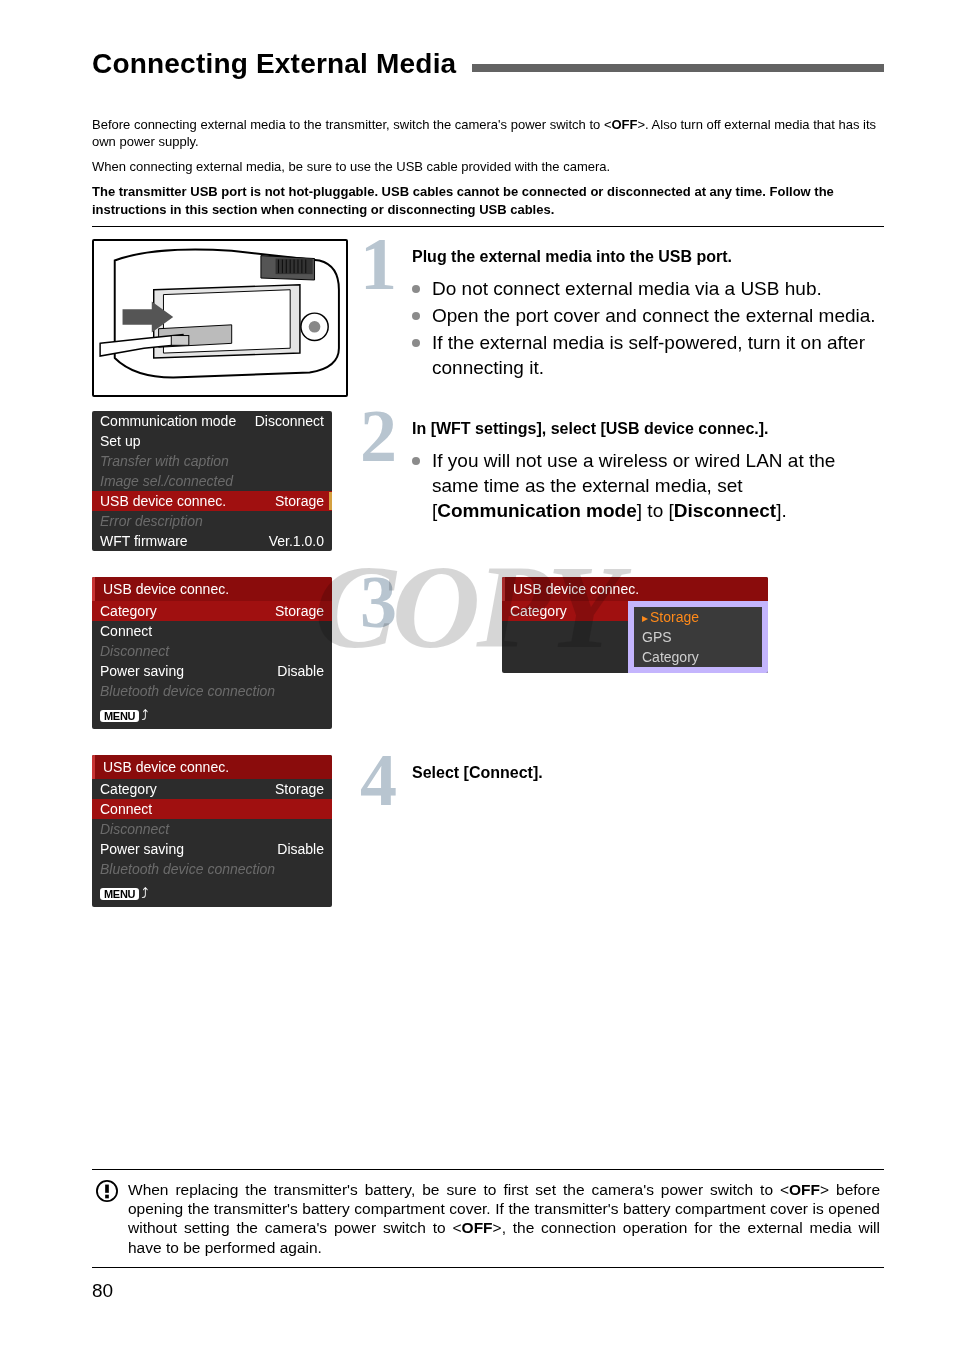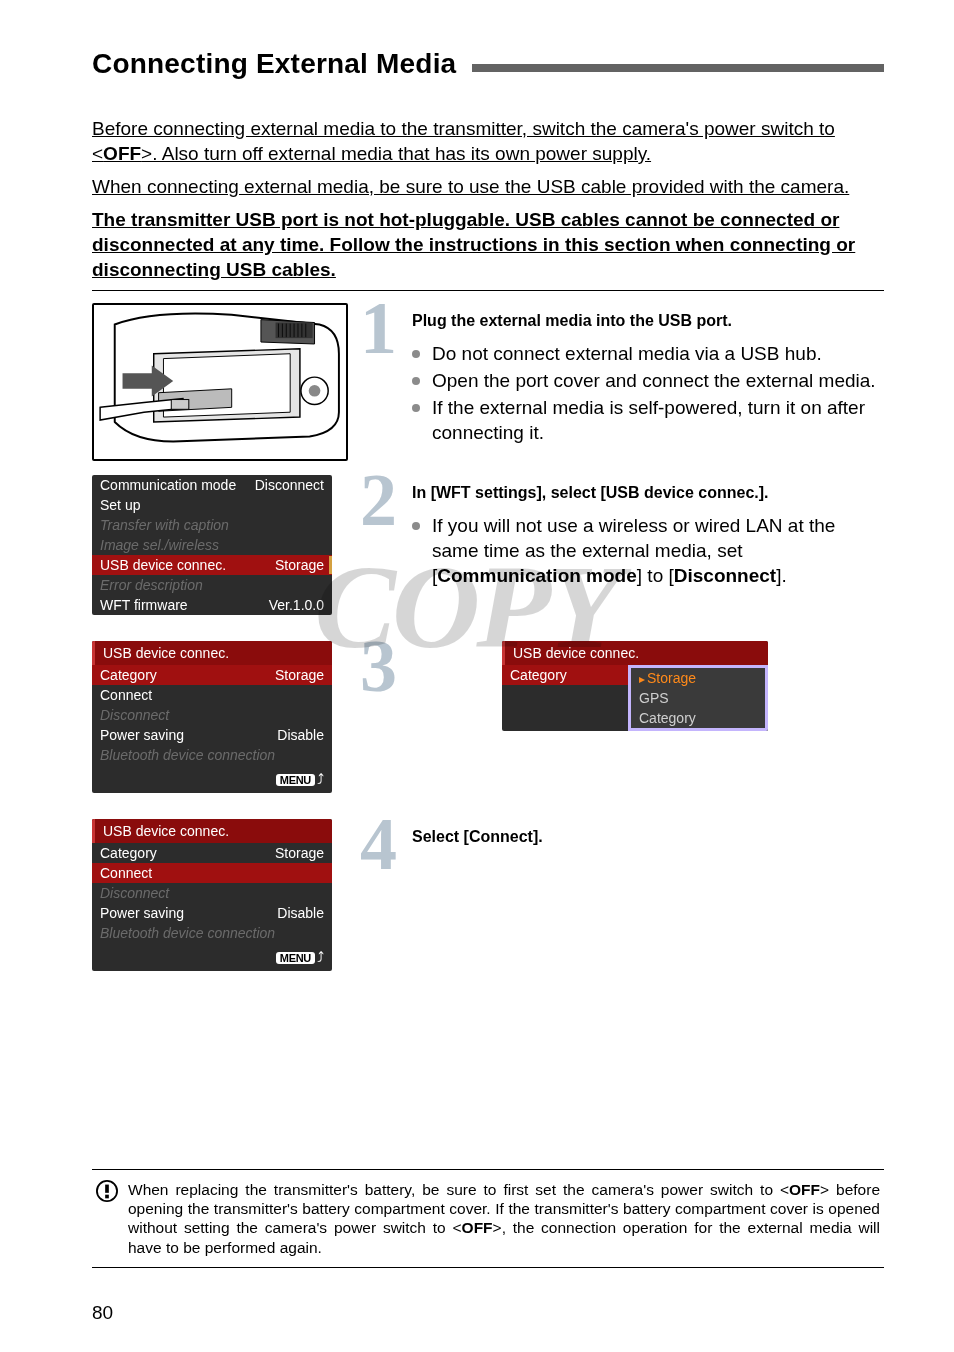--- a/index.html
+++ b/index.html
@@ -23,24 +23,23 @@
     letter-spacing: 0.2px;
   }
   .title-bar {
     flex: 1;
     height: 8px;
     background: #636363;
     margin-left: 16px;
     margin-top: 8px;
   }
   .intro {
-    font-size: 19px;
+    font-size: 13px;
     line-height: 1.32;
     margin-bottom: 8px;
-    text-decoration: underline;
   }
   .intro b { font-weight: bold; }
   .divider {
     border: none;
     border-top: 1px solid #000;
     margin: 8px 0 12px 0;
   }
   .row {
     display: flex;
     margin-bottom: 14px;
@@ -143,21 +142,20 @@
   .menu-row.sel-bar::after {
     content: "";
     position: absolute;
     right: 0;
     top: 1px;
     bottom: 1px;
     width: 3px;
     background: #d4a040;
   }
   .menu-footer {
-    text-align: right;
     padding: 6px 8px;
     font-size: 12px;
   }
   .menu-footer .mbtn {
     display: inline-block;
     background: #fff;
     color: #000;
     border-radius: 3px;
     padding: 0 4px;
     font-weight: bold;
@@ -169,21 +167,21 @@
   
   .dd-body {
     display: flex;
   }
   .dd-left {
     flex: 0 0 126px;
   }
   .dd-right {
     flex: 1;
     background: #3a3a3a;
-    border: 3px solid #c4b5fd;
+    border: 6px solid #c4b5fd;
     display: flex;
     flex-direction: column;
   }
   .dd-item {
     padding: 2px 8px;
     color: #cfcfcf;
     font-size: 14px;
   }
   .dd-item.sel { color: #ff8a1a; }
   .dd-arrow {
@@ -224,21 +222,21 @@
     position: absolute;
     left: 4px;
     top: 10px;
     width: 22px;
     height: 22px;
   }
 
   .page-num {
     position: absolute;
     left: 92px;
-    bottom: 28px;
+    bottom: 50px;
     font-size: 19px;
   }
 </style>
 </head>
 <body>
 
 <div class="title-wrap">
   <h1 class="title">Connecting External Media</h1>
   <div class="title-bar"></div>
 </div>
@@ -302,21 +300,21 @@
           <span>Communication mode</span>
           <span>Disconnect</span>
         </div>
       <div class="menu-row">
           <span>Set up</span>
         </div>
       <div class="menu-row disabled">
           <span>Transfer with caption</span>
         </div>
       <div class="menu-row disabled">
-          <span>Image sel./wireless</span>
+          <span>Image sel./connected</span>
         </div>
       <div class="menu-row sel sel-bar">
           <span>USB device connec.</span>
           <span>Storage</span>
         </div>
       <div class="menu-row disabled">
           <span>Error description</span>
         </div>
       <div class="menu-row">
           <span>WFT firmware</span>

